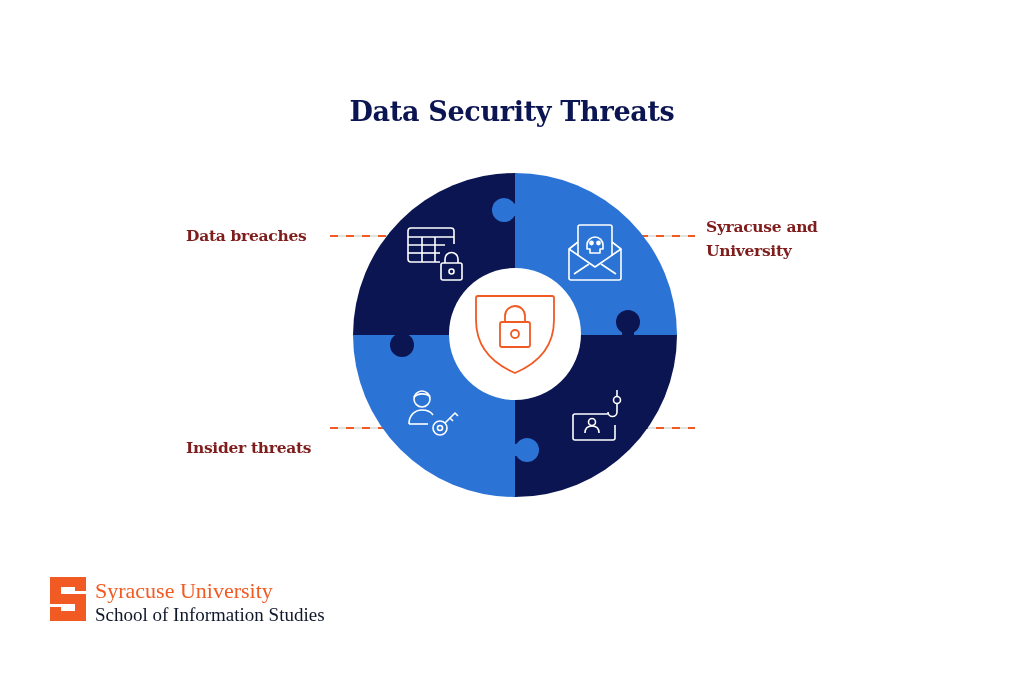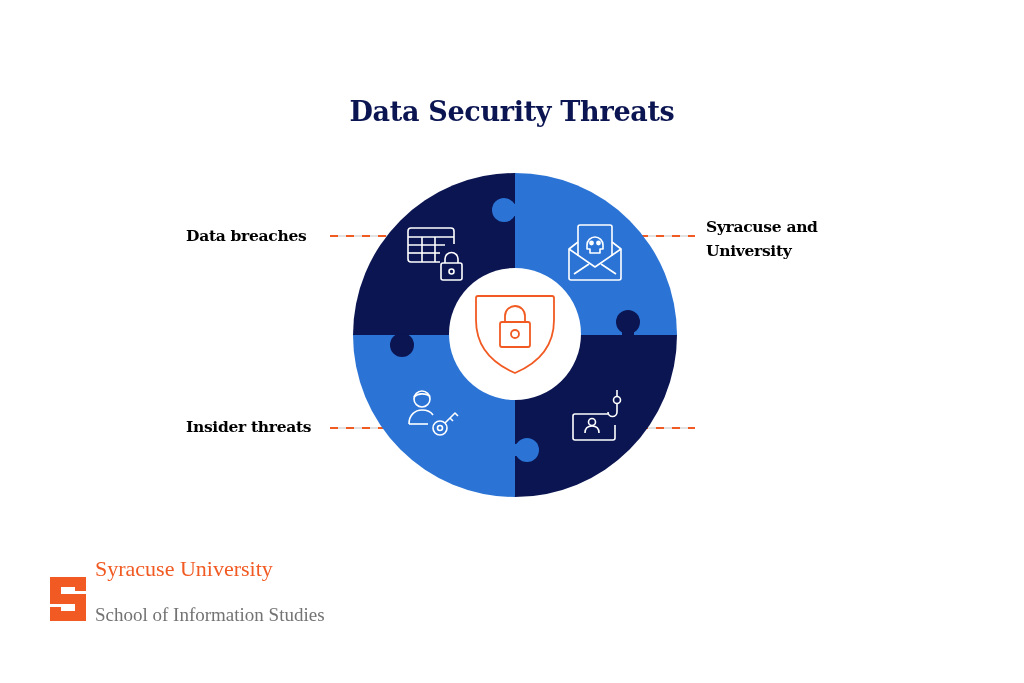--- a/index.html
+++ b/index.html
@@ -7,31 +7,31 @@
     width: 1024px; height: 683px; background: #ffffff; position: relative; overflow: hidden;
     font-family: "DejaVu Serif", "Liberation Serif", serif;
   }
   .title {
     position: absolute; left: 0; width: 1024px; top: 96px; text-align: center;
     font-family: "DejaVu Serif", serif; font-weight: bold; font-size: 27px; color: #0b1552;
     letter-spacing: -0.3px;
   }
   .label {
     position: absolute; font-family: "DejaVu Serif", serif; font-weight: bold; font-size: 15.5px;
-    color: #000000; line-height: 24px; letter-spacing: -0.3px;
+    color: #7f1d1d; line-height: 24px; letter-spacing: -0.3px;
   }
   .diagram { position: absolute; left: 0; top: 0; }
   .logo { position: absolute; left: 50px; top: 577px; }
   .logo-line1 {
-    position: absolute; left: 95px; top: 556px; font-family: "Liberation Serif", serif;
+    position: absolute; left: 95px; top: 578px; font-family: "Liberation Serif", serif;
     font-size: 22px; color: #f15a22; white-space: nowrap;
   }
   .logo-line2 {
     position: absolute; left: 95px; top: 604px; font-family: "Liberation Serif", serif;
-    font-size: 19px; color: #737373; white-space: nowrap;
+    font-size: 19px; color: #0f172a; white-space: nowrap;
   }
 </style>
 </head>
 <body>
 
 <div class="title">Data Security Threats</div>
 
 <svg class="diagram" width="1024" height="683" viewBox="0 0 1024 683">
 
   <g>
@@ -125,21 +125,21 @@
   </g>
 </svg>
 
 <div class="label" style="left:186px; top:224px;">
   <div>Data breaches</div>
 </div>
 <div class="label" style="left:706px; top:215px;">
   <div>Syracuse and</div>
   <div>University</div>
 </div>
-<div class="label" style="left:186px; top:415px;">
+<div class="label" style="left:186px; top:436px;">
   <div>Insider threats</div>
 </div>
 <div class="label" style="left:706px; top:407px;">
 </div>
 
 <svg class="logo" width="36" height="44" viewBox="0 0 36 44">
   <path fill="#f15a22" d="M0 0 h36 v14 h-11 v-4 h-14 v7 h25 v27 h-36 v-14 h11 v4 h14 v-7 h-25 z"></path>
 </svg>
 <div class="logo-line1">Syracuse University</div>
 <div class="logo-line2">School of Information Studies</div>

